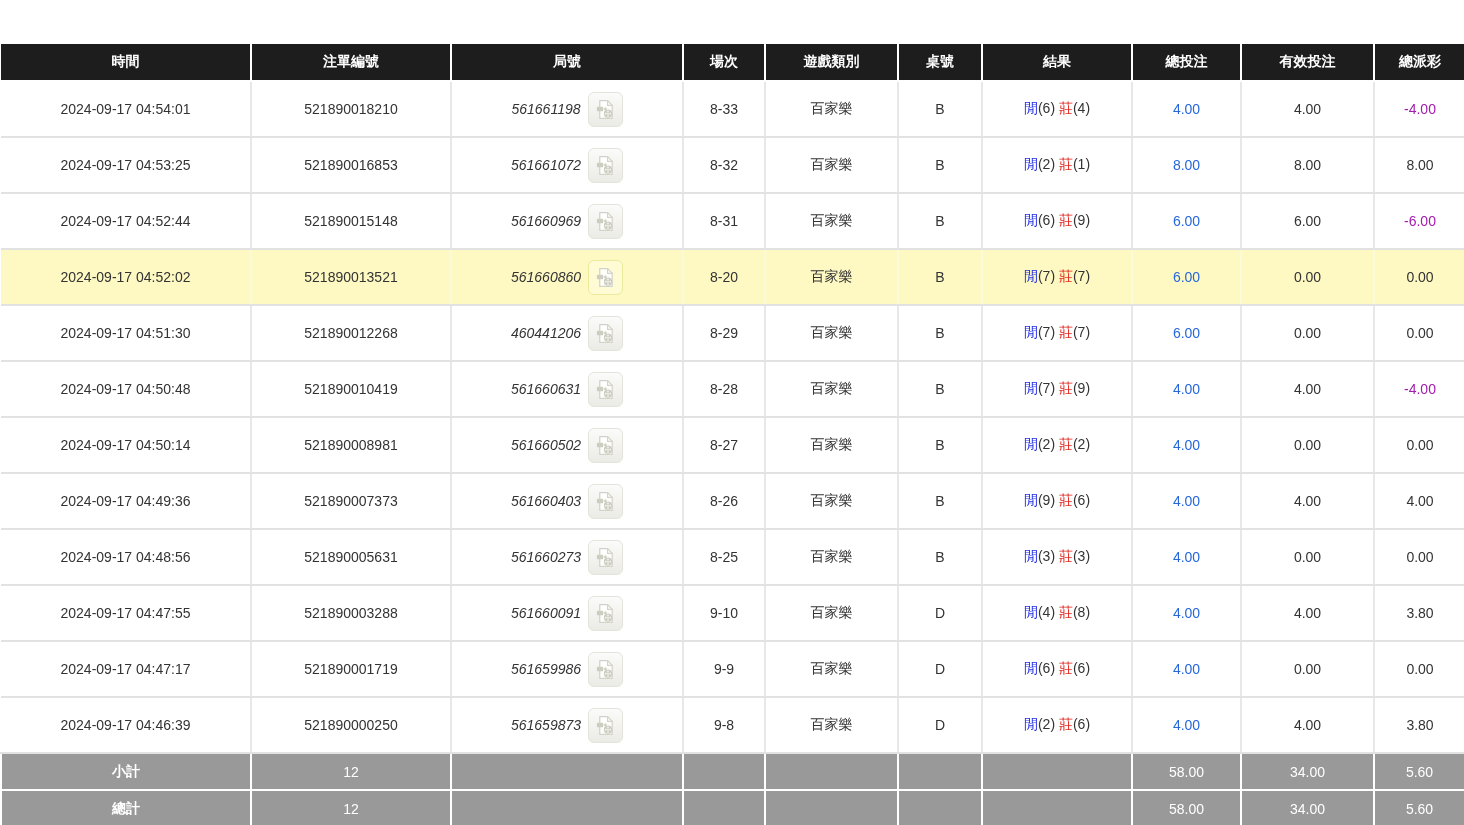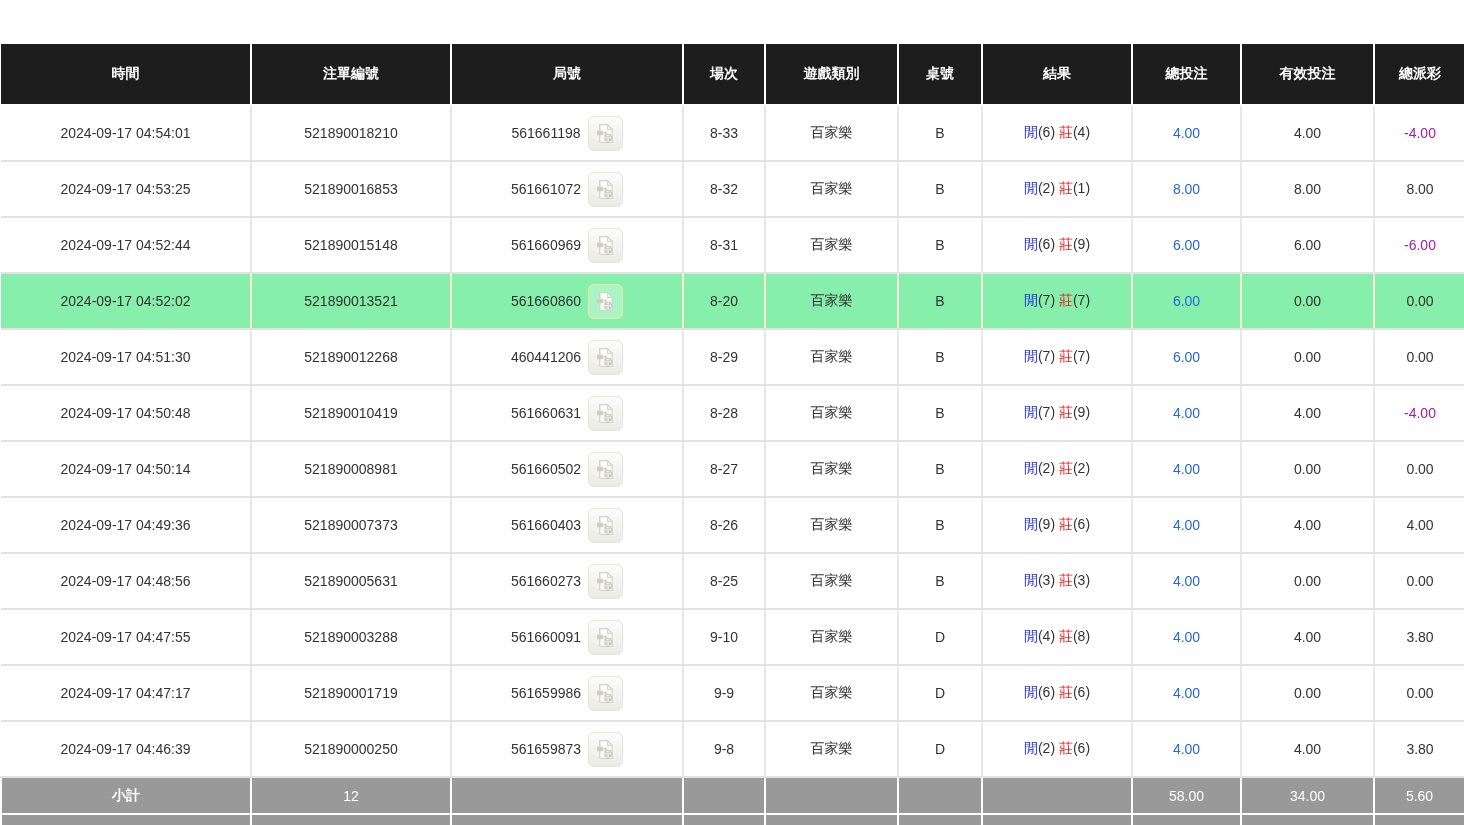--- a/index.html
+++ b/index.html
@@ -9,46 +9,46 @@
     -webkit-font-smoothing:antialiased;
   }
   .page{padding-top:44px;}
   table.bet-table{
     width:1464px;table-layout:fixed;border-collapse:collapse;
     font-size:14px;
   }
   
   thead th{
     background:#1d1d1d;color:#ffffff;font-weight:bold;font-size:14px;
-    height:36px;padding:12px 2px;text-align:center;
+    height:36px;padding:0 2px;text-align:center;
     border-right:2px solid #ffffff;border-left:2px solid #ffffff;
     border-bottom:2px solid #ffffff;
     white-space:nowrap;overflow:hidden;
   }
   thead th:first-child{border-left:none;}
   thead th:last-child{border-right:none;}
   
   tbody td{
     height:52px;text-align:center;vertical-align:middle;color:#333333;
     background:#ffffff;
     border-bottom:2px solid #e2e2e2;
     border-right:2px solid #e8e8e8;border-left:2px solid #e8e8e8;
     white-space:nowrap;
   }
   tbody td:first-child{border-left:none;}
   tbody td:last-child{border-right:none;}
-  tr.highlight td{background:#86efac;border-right-color:#fbfbda;border-left-color:#fbfbda;}
+  tr.highlight td{background:#fef9c3;border-right-color:#fbfbda;border-left-color:#fbfbda;}
   
   tfoot td{
     background:#999999;color:#ffffff;height:33px;text-align:center;
     border:2px solid #ffffff;font-size:14px;
   }
   tfoot td.sum-label{font-weight:bold;margin-left:16px;}
   
-  .round-cell{display:flex;align-items:center;justify-content:center;gap:7px;}
+  .round-cell{display:flex;align-items:center;justify-content:center;gap:7px;font-style:italic;}
   .video-btn{
     width:35px;height:35px;border-radius:6px;
     border:1px solid #e4e4dc;
     background:linear-gradient(#fbfbf9,#ebebe6);
     display:inline-flex;align-items:center;justify-content:center;
     cursor:pointer;padding:0;
   }
   tr.highlight .video-btn{
     background:rgba(255,255,255,0.30);
     border-color:#eaea9a;

